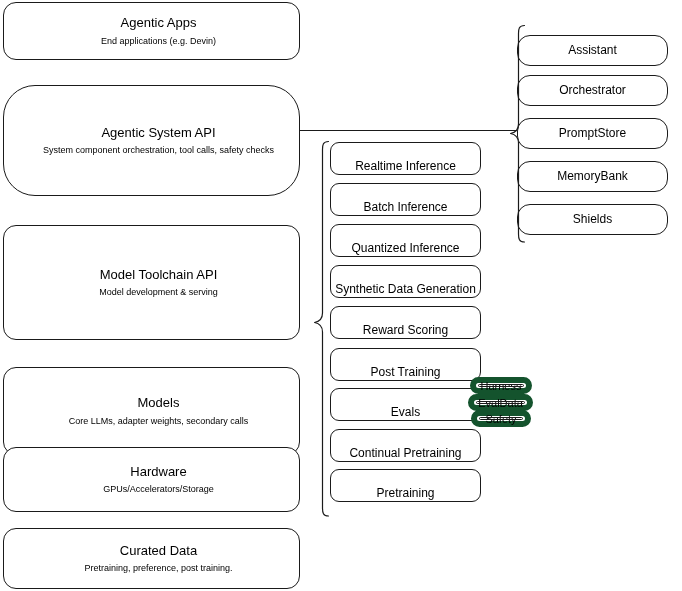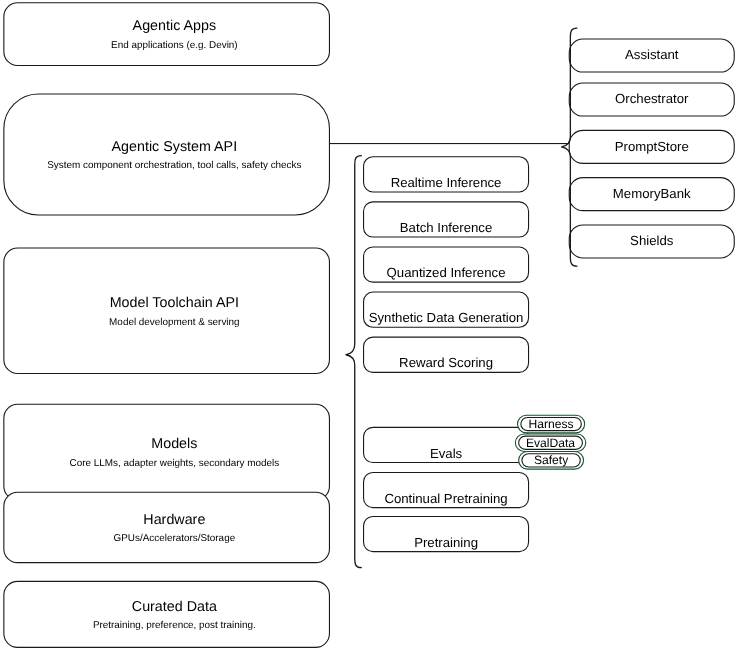--- a/index.html
+++ b/index.html
@@ -81,21 +81,21 @@
     border-radius: 13px;
   }
   .component .title {
     font-size: 12px;
   }
 
   
   .pill {
     position: absolute;
     box-sizing: border-box;
-    border: 1px solid #14532d;
+    border: 6px solid #14532d;
     border-radius: 999px;
     background: #ffffff;
     display: flex;
     align-items: center;
     justify-content: center;
     font-size: 11px;
     color: #000000;
     white-space: nowrap;
     z-index: 6;
   }
@@ -155,21 +155,21 @@
     <span class="subtitle">System component orchestration, tool calls, safety checks</span>
   </div>
 
   <div class="node layer" style="top:225px; height:115px;">
     <span class="title">Model Toolchain API</span>
     <span class="subtitle">Model development &amp; serving</span>
   </div>
 
   <div class="node layer" style="top:367px; height:88px;">
     <span class="title">Models</span>
-    <span class="subtitle">Core LLMs, adapter weights, secondary models</span>
+    <span class="subtitle">Core LLMs, adapter weights, secondary calls</span>
   </div>
 
   <div class="node layer" style="top:447px; height:65px;">
     <span class="title">Hardware</span>
     <span class="subtitle">GPUs/Accelerators/Storage</span>
   </div>
 
   <div class="node layer" style="top:528px; height:61px;">
     <span class="title">Curated Data</span>
     <span class="subtitle">Pretraining, preference, post training.</span>
@@ -183,20 +183,23 @@
   </div>
   <div class="node capability" style="top:224px;">
     <span class="title">Quantized Inference</span>
   </div>
   <div class="node capability" style="top:265px;">
     <span class="title">Synthetic Data Generation</span>
   </div>
   <div class="node capability" style="top:306px;">
     <span class="title">Reward Scoring</span>
   </div>
+  <div class="node capability" style="top:348px;">
+    <span class="title">Post Training</span>
+  </div>
   <div class="node capability" style="top:388px;">
     <span class="title">Evals</span>
   </div>
   <div class="node capability" style="top:429px;">
     <span class="title">Continual Pretraining</span>
   </div>
   <div class="node capability" style="top:469px;">
     <span class="title">Pretraining</span>
   </div>
 

